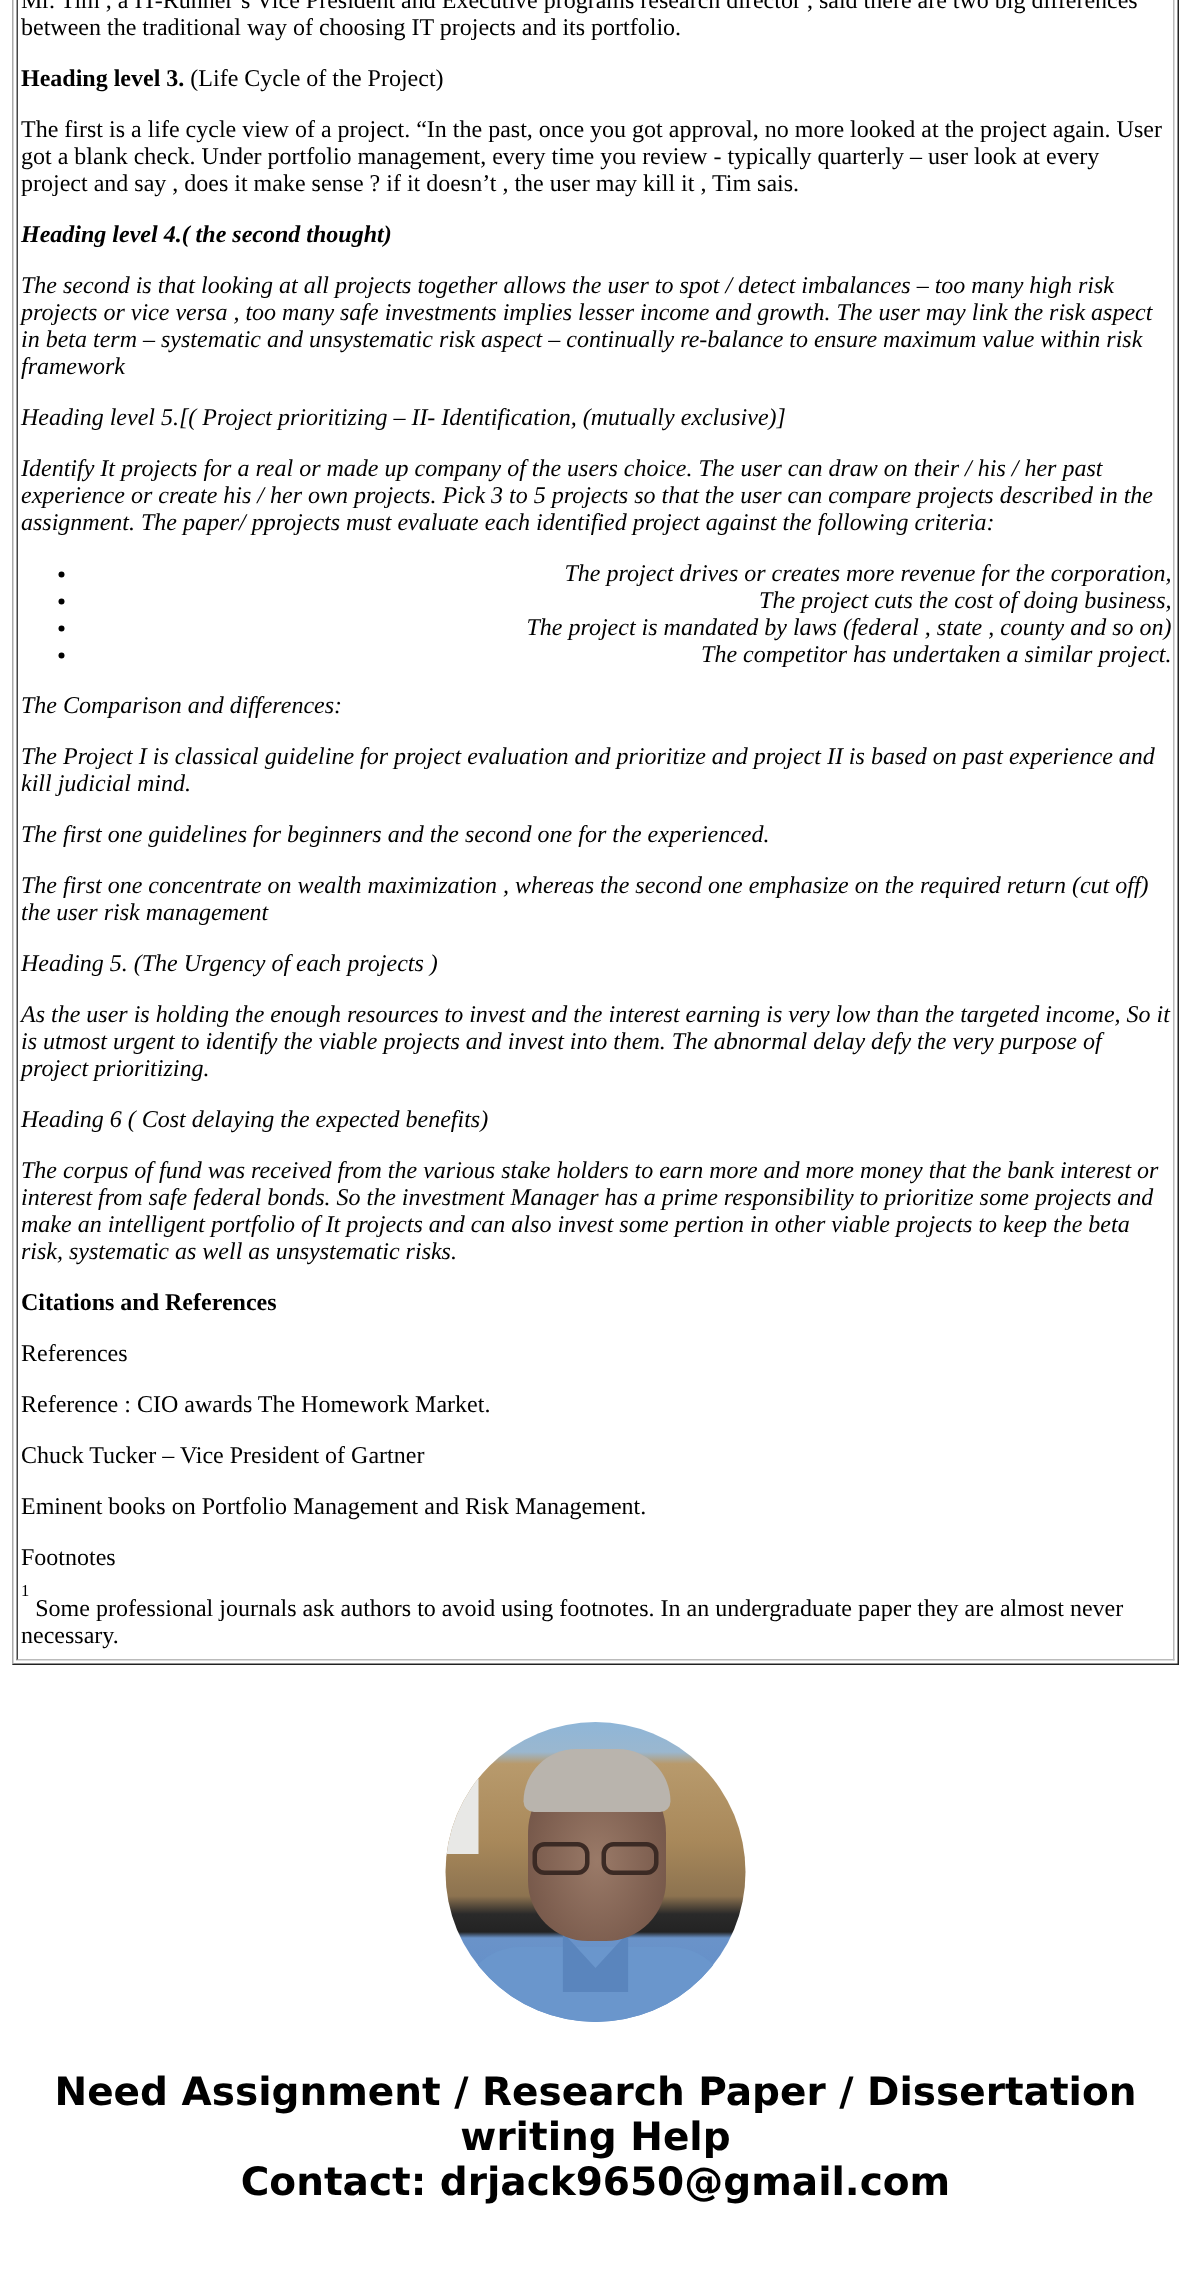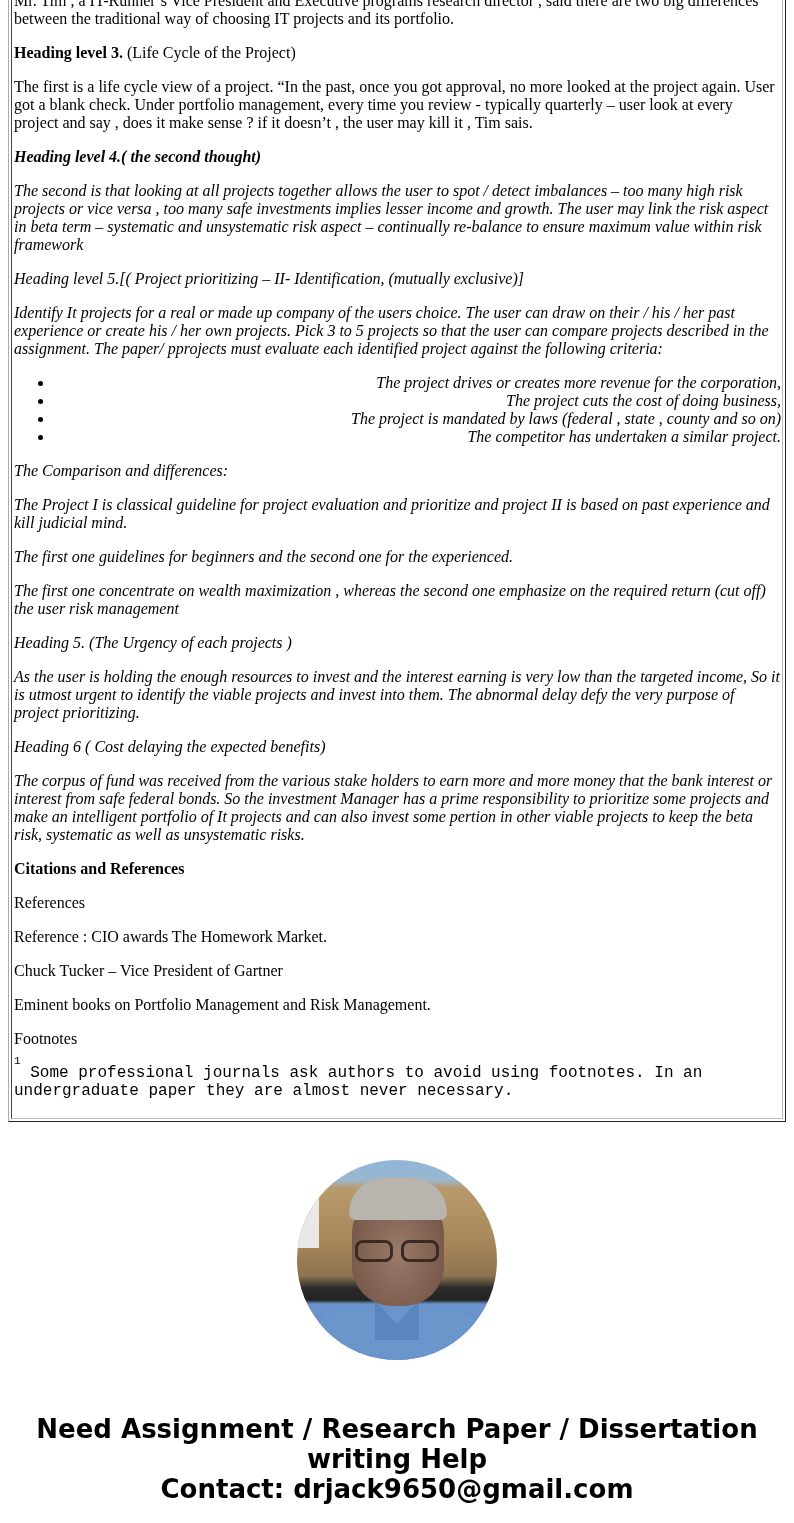--- a/index.html
+++ b/index.html
@@ -24,21 +24,21 @@
     }
     .doc-cell {
       border: 1px solid #666;
       border-left-color: #444;
       border-top-color: #444;
       border-right-color: #bbb;
       border-bottom-color: #bbb;
       padding: 0 1px 2px 2px;
     }
     .doc-cell p { margin: 0 0 16px 0; }
-    .doc-cell p:last-child { margin-bottom: 16px; font-family: Liberation Mono, monospace; }
+    .doc-cell p:last-child { margin-bottom: 4px; }
     .it { font-style: italic; }
     .b { font-weight: bold; }
     ul.criteria { margin: 0 0 16px 0; padding-left: 40px; text-align: right; }
     ul.criteria li { font-style: italic; }
     sup { font-size: 11px; vertical-align: top; position: relative; top: -3px; line-height: 0; }
 
     .avatar-wrap { display: flex; justify-content: center; margin-top: 38px; }
     .avatar {
       width: 200px; height: 200px; border-radius: 50%;
       position: relative; overflow: hidden;
@@ -68,21 +68,21 @@
       position: absolute; left: 78px; top: 140px; width: 44px; height: 40px;
       background: #5a85bd; clip-path: polygon(0 0, 50% 60%, 100% 0, 100% 100%, 0 100%);
     }
 
     .promo {
       font-family: "DejaVu Sans", sans-serif;
       font-weight: bold;
       font-size: 26px;
       line-height: 30px;
       text-align: center;
-      margin-top: 54px;
+      margin-top: 32px;
       padding: 0 20px;
     }
   </style>
 </head>
 <body>
 
 <div class="doc-table">
   <div class="doc-cell">
     <p>Mr. Tim , a IT-Runner’s Vice President and Executive programs research director , said there are two big differences between the traditional way of choosing IT projects and its portfolio.</p>
 

